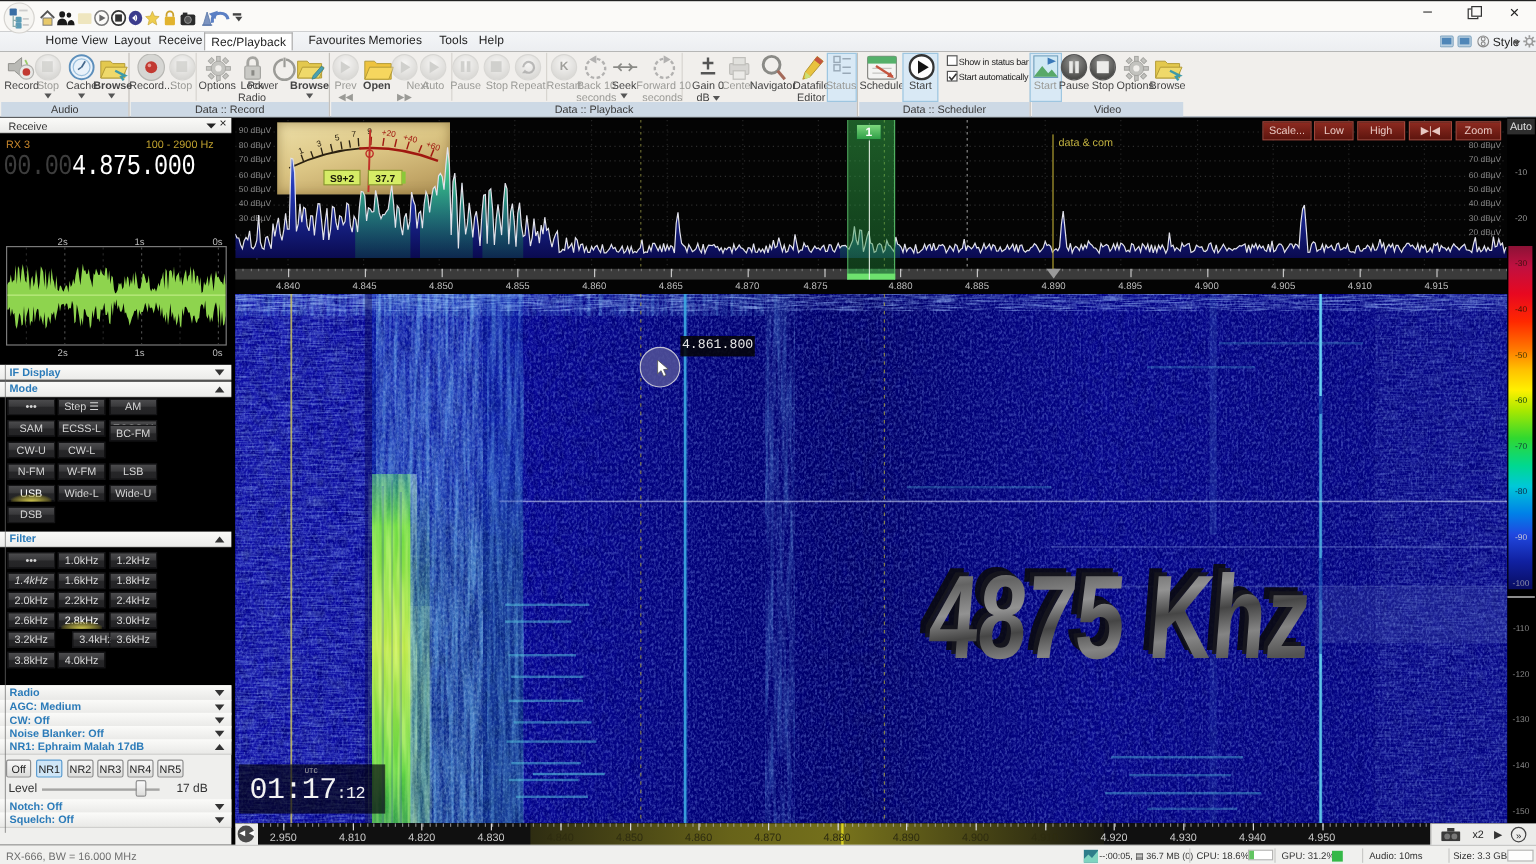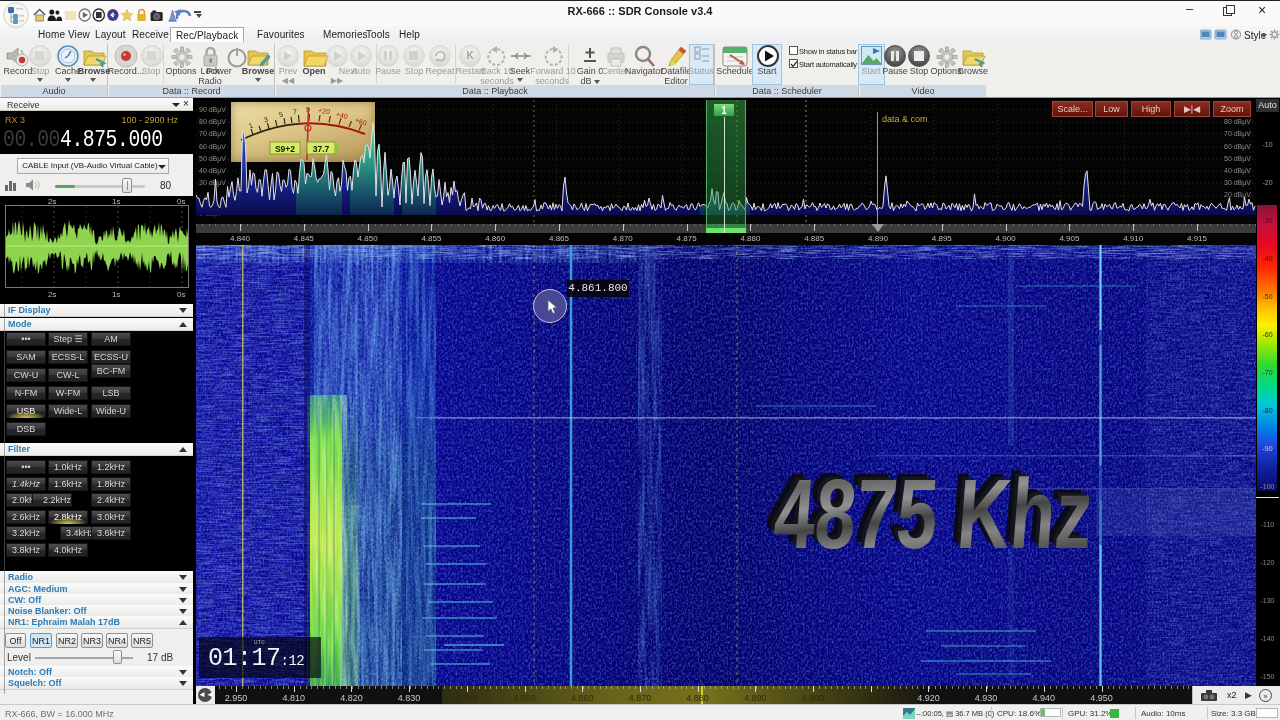--- a/index.html
+++ b/index.html
@@ -59,21 +59,20 @@
   <div id="logo-circle" class="abs"></div>
   <svg class="abs" style="left:7px;top:6px;z-index:6;" width="18" height="18">
     <rect x="1" y="1" width="6" height="6" rx="1" fill="#3a6ea5"></rect>
     <rect x="6" y="8" width="5" height="5" rx="1" fill="#5b9bb5"></rect>
     <rect x="6" y="13" width="5" height="5" rx="1" fill="#5b9bb5"></rect>
     <path d="M4 7 v9 h3 M4 11 h3" stroke="#8aa" stroke-width="1" fill="none"></path>
     <rect x="9" y="2" width="7" height="1.5" fill="#ccc"></rect>
       <rect x="12" y="9" width="5" height="1.5" fill="#ccc"></rect>
       <rect x="12" y="14" width="5" height="1.5" fill="#ccc"></rect>
   </svg>
-  <div id="title-text" class="abs">RX-666 :: SDR Console v3.4</div>
   <div class="abs winbtn" style="left:1186px;top:1px;">–</div>
   <div class="abs" style="left:1223px;top:7px;width:9px;height:9px;border:1px solid #333;"></div>
   <div class="abs" style="left:1226px;top:5px;width:9px;height:9px;border:1px solid #333;background:#fbfaf8;"></div>
   <div class="abs winbtn" style="left:1258px;top:2px;font-size:14px;">×</div>
 
   <svg class="abs" style="left:33px;top:8px;transform:scaleX(0.94);transform-origin:0 0;" width="160" height="15">
 
     <path d="M1 7 L7 1.5 L13 7" stroke="#555" stroke-width="1.6" fill="none"></path>
     <rect x="3" y="7" width="8" height="6" fill="#e8c96a" stroke="#777" stroke-width="0.8"></rect>
 
@@ -114,21 +113,21 @@
   <div class="abs" style="left:194px;top:11px;width:7px;height:2px;background:#444;"></div>
   <div class="abs" style="left:195.5px;top:14px;width:0;height:0;border-left:3px solid transparent;border-right:3px solid transparent;border-top:4px solid #444;"></div>
 
   <div id="menubar" class="abs"></div>
   <div class="mtab abs" style="left:33px;">Home</div>
   <div class="mtab abs" style="left:63px;">View</div>
   <div class="mtab abs" style="left:90px;">Layout</div>
   <div class="mtab abs" style="left:127px;">Receive</div>
   <div class="mtab sel abs" style="left:170px;">Rec/Playback</div>
   <div class="mtab abs" style="left:252px;">Favourites</div>
-  <div class="mtab abs" style="left:318px;">Memories</div>
+  <div class="mtab abs" style="left:302px;">Memories</div>
   <div class="mtab abs" style="left:361px;">Tools</div>
   <div class="mtab abs" style="left:394px;">Help</div>
 
   <svg class="abs" style="left:1200px;top:29px;" width="28" height="12">
     <rect x="0" y="1" width="11" height="9" rx="1" fill="#b8cfe0" stroke="#7aa0bd" stroke-width="0.8"></rect>
     <rect x="1.5" y="2.5" width="8" height="5.5" fill="#4f86b8"></rect>
     <rect x="15" y="1" width="11" height="9" rx="1" fill="#b8cfe0" stroke="#7aa0bd" stroke-width="0.8"></rect>
     <rect x="16.5" y="2.5" width="8" height="5.5" fill="#4f86b8"></rect>
   </svg>
   <svg class="abs" style="left:1231px;top:29px;" width="11" height="11">
@@ -412,40 +411,20 @@
       <div class="abs" style="left:7px;top:2px;font-size:9px;color:#333;">Receive</div>
       <div class="abs" style="left:172px;top:5px;width:0;height:0;border-left:4px solid transparent;border-right:4px solid transparent;border-top:4px solid #222;"></div>
       <div class="abs" style="left:183px;top:0px;font-size:10px;color:#222;">×</div>
     </div>
 
     <div class="abs" style="left:5px;top:17px;font-size:9px;color:#c8872c;">RX 3</div>
     <div class="abs" style="left:0px;top:17px;width:178px;text-align:right;font-size:9px;color:#bfa02e;">100 - 2900 Hz</div>
 
     <div class="abs mono" style="left:3px;top:28px;font-size:24px;letter-spacing:-0.5px;color:#3d3d3d;transform:scaleX(0.82);transform-origin:0 0;white-space:nowrap;">00.00<span style="color:#fff;">4.875.000</span></div>
 
-    <div class="abs" style="left:0;top:56px;width:193px;height:42px;background:#f0efed;">
-      <div class="abs" style="left:17px;top:4px;width:152px;height:16px;background:linear-gradient(#fcfcfc,#e9e9e7);border:1px solid #a9a9a7;">
-        <div class="abs" style="left:0;top:2px;width:144px;text-align:center;font-size:8px;color:#222;white-space:nowrap;">CABLE Input (VB-Audio Virtual Cable)</div>
-        <div class="abs" style="left:140px;top:6px;width:0;height:0;border-left:4px solid transparent;border-right:4px solid transparent;border-top:4px solid #222;"></div>
-      </div>
-      <svg class="abs" style="left:5px;top:25px;" width="14" height="12">
-        <rect x="0" y="6" width="3" height="6" fill="#6a6a68"></rect>
-          <rect x="4" y="2" width="3" height="10" fill="#6a6a68"></rect>
-          <rect x="8" y="4" width="3" height="8" fill="#6a6a68"></rect>
-      </svg>
-      <svg class="abs" style="left:25px;top:25px;" width="16" height="12">
-        <path d="M1 4 h3 l4 -3.5 v11 L4 8 H1 Z" fill="#8a8a88"></path>
-        <path d="M10 3 q3 3 0 6 M12 1.5 q4.5 4.5 0 9" stroke="#a8c890" stroke-width="1" fill="none"></path>
-      </svg>
-      <div class="abs" style="left:55px;top:30.5px;width:90px;height:3px;background:#c9c9c7;border-radius:2px;"></div>
-      <div class="abs" style="left:55px;top:30.5px;width:20px;height:3px;background:#58a858;border-radius:2px;"></div>
-      <div class="abs" style="left:122px;top:24px;width:10px;height:15px;background:linear-gradient(#fafafa,#dcdcda);border:1px solid #909090;border-radius:2px;"></div>
-      <div class="abs" style="left:126.5px;top:27px;width:1px;height:9px;background:#909090;"></div>
-      <div class="abs" style="left:160px;top:26px;font-size:10px;color:#222;">80</div>
-    </div>
 
     <div class="abs" style="left:0;top:98px;width:193px;height:206px;background:#000;">
       <div class="abs" style="left:48px;top:1px;font-size:8px;color:#bbb;">2s</div>
       <div class="abs" style="left:112px;top:1px;font-size:8px;color:#bbb;">1s</div>
       <div class="abs" style="left:177px;top:1px;font-size:8px;color:#bbb;">0s</div>
       <div class="abs" style="left:5px;top:9px;width:184px;height:83px;border:1px solid #7a7a7a;">
         <svg width="182" height="81" style="position:absolute;left:0;top:0;">
           <g stroke="#4a4a4a" stroke-width="1" stroke-dasharray="2 3">
             <line x1="48" y1="0" x2="48" y2="81"></line>
               <line x1="112" y1="0" x2="112" y2="81"></line>
@@ -468,39 +447,39 @@
 
     <div id="modegrid">
       <div class="mbtn" style="left:6px;top:234px;">•••</div>
       <div class="mbtn" style="left:48px;top:234px;">Step ☰</div>
       <div class="mbtn" style="left:91px;top:234px;">AM</div>
       <div class="mbtn" style="left:6px;top:252px;">SAM</div>
       <div class="mbtn" style="left:48px;top:252px;">ECSS-L</div>
       <div class="mbtn" style="left:91px;top:252px;">ECSS-U</div>
       <div class="mbtn" style="left:6px;top:270px;">CW-U</div>
       <div class="mbtn" style="left:48px;top:270px;">CW-L</div>
-      <div class="mbtn" style="left:91px;top:266px;">BC-FM</div>
+      <div class="mbtn" style="left:91px;top:256px;">BC-FM</div>
       <div class="mbtn" style="left:6px;top:288px;">N-FM</div>
       <div class="mbtn" style="left:48px;top:288px;">W-FM</div>
       <div class="mbtn" style="left:91px;top:288px;">LSB</div>
       <div class="mbtn sel" style="left:6px;top:306px;">USB<div style="position:absolute;left:2px;bottom:-1px;width:34px;height:6px;background:radial-gradient(ellipse at 50% 100%, rgba(215,205,80,1), rgba(140,130,40,0.5) 62%, transparent 78%);"></div></div>
       <div class="mbtn" style="left:48px;top:306px;">Wide-L</div>
       <div class="mbtn" style="left:91px;top:306px;">Wide-U</div>
       <div class="mbtn" style="left:6px;top:324px;">DSB</div>
     </div>
     <div class="phead abs" style="top:345px;">Filter<span class="arrup"></span></div>
     <div id="filtergrid">
       <div class="mbtn" style="left:6px;top:362.0px;">•••</div>
       <div class="mbtn" style="left:48px;top:362.0px;">1.0kHz</div>
       <div class="mbtn" style="left:91px;top:362.0px;">1.2kHz</div>
       <div class="mbtn" style="left:6px;top:378.6px;font-style:italic;">1.4kHz</div>
       <div class="mbtn" style="left:48px;top:378.6px;">1.6kHz</div>
       <div class="mbtn" style="left:91px;top:378.6px;">1.8kHz</div>
       <div class="mbtn" style="left:6px;top:395.2px;">2.0kHz</div>
-      <div class="mbtn" style="left:32px;top:395.2px;text-align:right;">2.2kHz</div>
+      <div class="mbtn" style="left:48px;top:395.2px;">2.2kHz</div>
       <div class="mbtn" style="left:91px;top:395.2px;">2.4kHz</div>
       <div class="mbtn" style="left:6px;top:411.8px;">2.6kHz</div>
       <div class="mbtn sel" style="left:48px;top:411.8px;">2.8kHz<div style="position:absolute;left:2px;bottom:-1px;width:34px;height:6px;background:radial-gradient(ellipse at 50% 100%, rgba(215,205,80,1), rgba(140,130,40,0.5) 62%, transparent 78%);"></div></div>
       <div class="mbtn" style="left:91px;top:411.8px;">3.0kHz</div>
       <div class="mbtn" style="left:6px;top:428.4px;">3.2kHz</div>
       <div class="mbtn" style="left:48px;top:428.4px;margin-left:12px;">3.4kHz</div>
       <div class="mbtn" style="left:91px;top:428.4px;">3.6kHz</div>
       <div class="mbtn" style="left:6px;top:445.0px;">3.8kHz</div>
       <div class="mbtn" style="left:48px;top:445.0px;">4.0kHz</div>
     </div>
@@ -860,21 +839,21 @@
       <div class="abs" style="left:937.2px;top:124px;width:1px;height:7px;background:#c5c5c5;"></div>
       <div class="abs" style="left:1001.0px;top:124px;width:1px;height:7px;background:#c5c5c5;"></div>
     <div class="abs" style="left:510px;top:124px;width:40px;height:9px;background:rgba(80,200,100,0.5);"></div>
     <div class="freql abs" style="left:27.0px;top:134px;width:34px;text-align:center;">4.840</div>
       <div class="freql abs" style="left:90.8px;top:134px;width:34px;text-align:center;">4.845</div>
       <div class="freql abs" style="left:154.6px;top:134px;width:34px;text-align:center;">4.850</div>
       <div class="freql abs" style="left:218.4px;top:134px;width:34px;text-align:center;">4.855</div>
       <div class="freql abs" style="left:282.2px;top:134px;width:34px;text-align:center;">4.860</div>
       <div class="freql abs" style="left:346.0px;top:134px;width:34px;text-align:center;">4.865</div>
       <div class="freql abs" style="left:409.8px;top:134px;width:34px;text-align:center;">4.870</div>
-      <div class="freql abs" style="left:473.6px;top:134px;width:34px;text-align:center;">4.875</div>
+      <div class="freql abs" style="left:473.6px;top:134px;width:34px;">4.875</div>
       <div class="freql abs" style="left:537.4px;top:134px;width:34px;text-align:center;">4.880</div>
       <div class="freql abs" style="left:601.2px;top:134px;width:34px;text-align:center;">4.885</div>
       <div class="freql abs" style="left:665.0px;top:134px;width:34px;text-align:center;">4.890</div>
       <div class="freql abs" style="left:728.8px;top:134px;width:34px;text-align:center;">4.895</div>
       <div class="freql abs" style="left:792.6px;top:134px;width:34px;text-align:center;">4.900</div>
       <div class="freql abs" style="left:856.4px;top:134px;width:34px;text-align:center;">4.905</div>
       <div class="freql abs" style="left:920.2px;top:134px;width:34px;text-align:center;">4.910</div>
       <div class="freql abs" style="left:984.0px;top:134px;width:34px;text-align:center;">4.915</div>
 
     <div class="redbtn abs" style="left:856px;width:41px;">Scale...</div>

